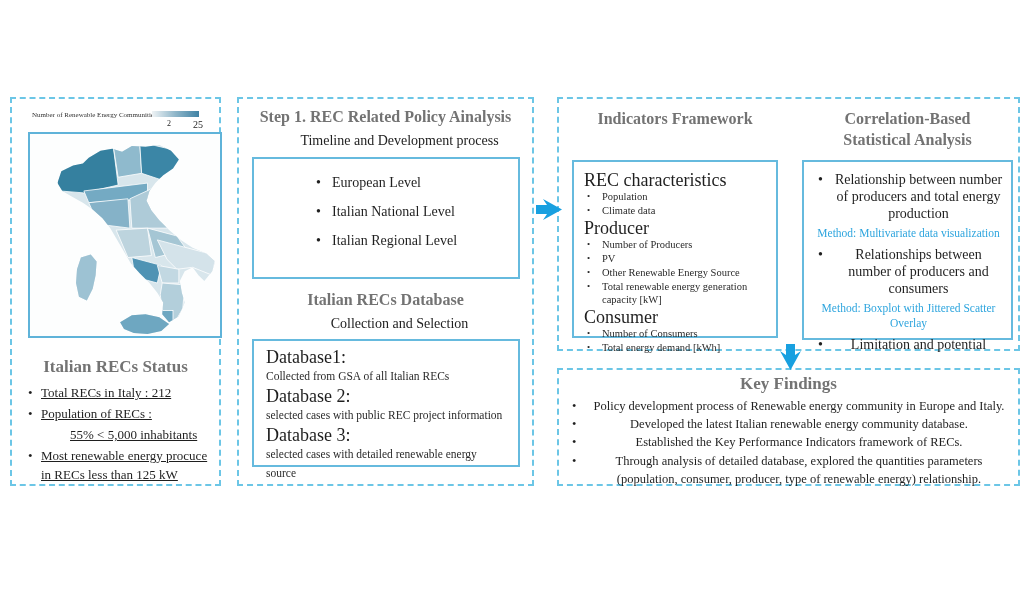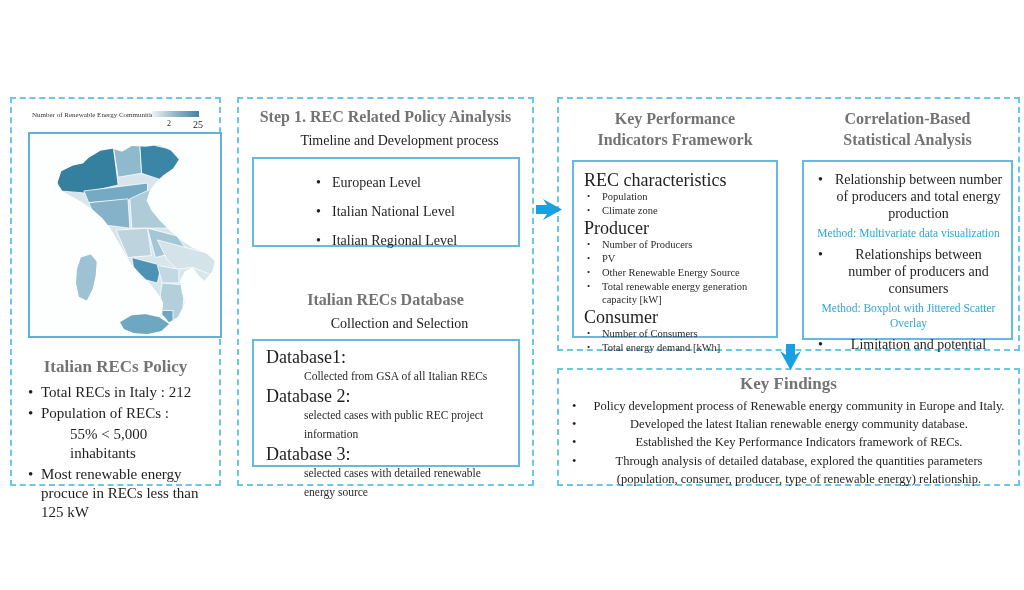--- a/index.html
+++ b/index.html
@@ -20,37 +20,37 @@
   .legend { position:absolute; left:20px; top:10px; right:8px; height:22px; }
   .legend-label { font-size:7px; color:#333; position:absolute; left:0; top:2px; white-space:nowrap; }
   .legend-bar { position:absolute; right:12px; top:2px; width:47px; height:6px;
                 background:linear-gradient(to right,#eff3f5,#8fb6c9,#3f82a4); }
   .legend-min { position:absolute; right:40px; top:10px; font-size:8px; }
   .legend-max { position:absolute; right:8px;  top:10px; font-size:10px; }
   .map-box { position:absolute; left:16px; top:33px; width:194px; height:206px;
              border:2px solid #5fb3d9; background:#fdfefe; }
   .map-box svg { width:100%; height:100%; display:block; }
   .status-title { position:absolute; left:0; top:258px; width:100%; font-size:17px; }
-  .status-list { position:absolute; left:14px; top:284px; right:6px; font-size:15px; line-height:19px; }
+  .status-list { position:absolute; left:14px; top:284px; right:6px; font-size:13px; line-height:19px;text-decoration:underline; }
   .s-li { position:relative; padding-left:15px; margin-bottom:2px; }
   .s-li::before { content:"\2022"; position:absolute; left:2px; }
   .s-sub { padding-left:44px; margin-bottom:2px; }
 
   
   .step-title { position:absolute; left:0; top:9px;  width:100%; font-size:16px; }
   .step-sub   { position:absolute; left:0; top:34px; width:100%; font-size:14px; }
   .box { position:absolute; border:2px solid #66bade; background:#ffffff; }
-  .box-timeline { left:13px; top:58px; width:268px; height:90px; padding:15px 0 0 62px; }
+  .box-timeline { left:13px; top:58px; width:268px; height:122px; padding:15px 0 0 62px; }
   .t-li { position:relative; padding-left:16px; font-size:14px; line-height:17px; margin-bottom:12px; }
   .t-li::before { content:"\2022"; position:absolute; left:0; }
   .db-title { position:absolute; left:0; top:192px; width:100%; font-size:16px; }
   .db-sub   { position:absolute; left:0; top:217px; width:100%; font-size:14px; }
   .box-db { left:13px; top:240px; width:268px; height:128px; padding:6px 12px; }
   .db-name { font-size:18px; line-height:20px; }
-  .db-desc { font-size:11.5px; line-height:19px; color:#2a2a2a;margin-left:38px; }
+  .db-desc { font-size:11.5px; line-height:19px; color:#2a2a2a; }
 
   
   .kpi-title  { position:absolute; left:13px;  top:9px; width:206px; font-size:16px; line-height:21px; }
   .kpi-box    { left:13px; top:61px; width:206px; height:178px; padding:7px 8px 0 10px; }
   .kpi-h { font-size:18px; line-height:18px; margin-top:2px; }
   .k-li { position:relative; padding-left:18px; font-size:10.5px; line-height:13px; margin-top:1px; color:#2a2a2a; }
   .k-li::before { content:"\2022"; position:absolute; left:3px; font-size:9px; }
   .corr-title { position:absolute; left:243px; top:9px; width:211px; font-size:16px; line-height:21px; }
   .corr-box   { left:243px; top:61px; width:211px; height:180px; padding:9px 8px 0 10px;text-align:center; }
   .c-li { position:relative; padding-left:20px; font-size:14px; line-height:17px; margin-bottom:4px; }
@@ -101,21 +101,21 @@
           <polygon points="120,96 150,104 160,118 128,126" fill="#a5c6d4" stroke="#ffffff" stroke-width="0.8"></polygon>
           <polygon points="130,108 190,124 186,144 166,136 150,138 140,128" fill="#d4e3ea" stroke="#ffffff" stroke-width="0.8"></polygon>
           <polygon points="104,126 134,134 130,152 115,148 106,138" fill="#4f93b4" stroke="#ffffff" stroke-width="0.8"></polygon>
           <polygon points="130,134 152,138 152,152 135,152" fill="#c2d8e2" stroke="#ffffff" stroke-width="0.8"></polygon>
           <polygon points="135,152 158,154 156,178 148,192 136,186 133,164" fill="#b3cfdb" stroke="#ffffff" stroke-width="0.8"></polygon>
           <rect x="88" y="180" width="58" height="26" fill="#6ea7c1" stroke="#ffffff" stroke-width="0.8"></rect>
           <rect x="44" y="120" width="28" height="54" fill="#9dc2d3" stroke="#ffffff" stroke-width="0.8"></rect>
         </g>
       </svg>
     </div>
-    <div class="status-title blue-title">Italian RECs Policy</div>
+    <div class="status-title blue-title">Italian RECs Status</div>
     <div class="status-list">
       <div class="s-li">Total RECs in Italy : 212</div>
       <div class="s-li">Population of RECs :</div>
       <div class="s-sub">55% &lt; 5,000 inhabitants</div>
       <div class="s-li">Most renewable energy procuce in RECs less than 125 kW</div>
     </div>
   </div>
 
   <div class="panel panel-middle">
     <div class="step-title blue-title">Step 1. REC Related Policy Ainalysis</div>
@@ -136,27 +136,26 @@
       <div class="db-desc">selected cases with detailed renewable energy source</div>
     </div>
   </div>
 
   <svg class="arrow arrow-right" viewBox="0 0 28 23">
     <path d="M1,7 L12,7 L8,1 L27,11.5 L8,22 L12,16 L1,16 Z" fill="#18a0e0"></path>
   </svg>
 
   <div class="panel panel-right-top">
     <div class="kpi-title blue-title">
-      <div>Key Performance</div>
       <div>Indicators Framework</div>
     </div>
     <div class="box kpi-box">
       <div class="kpi-h">REC characteristics</div>
       <div class="k-li">Population</div>
-      <div class="k-li">Climate zone</div>
+      <div class="k-li">Climate data</div>
       <div class="kpi-h">Producer</div>
       <div class="k-li">Number of Producers</div>
       <div class="k-li">PV</div>
       <div class="k-li">Other Renewable Energy Source</div>
       <div class="k-li">Total renewable energy generation capacity [kW]</div>
       <div class="kpi-h">Consumer</div>
       <div class="k-li">Number of Consumers</div>
       <div class="k-li">Total energy demand [kWh]</div>
     </div>
     <div class="corr-title blue-title">

